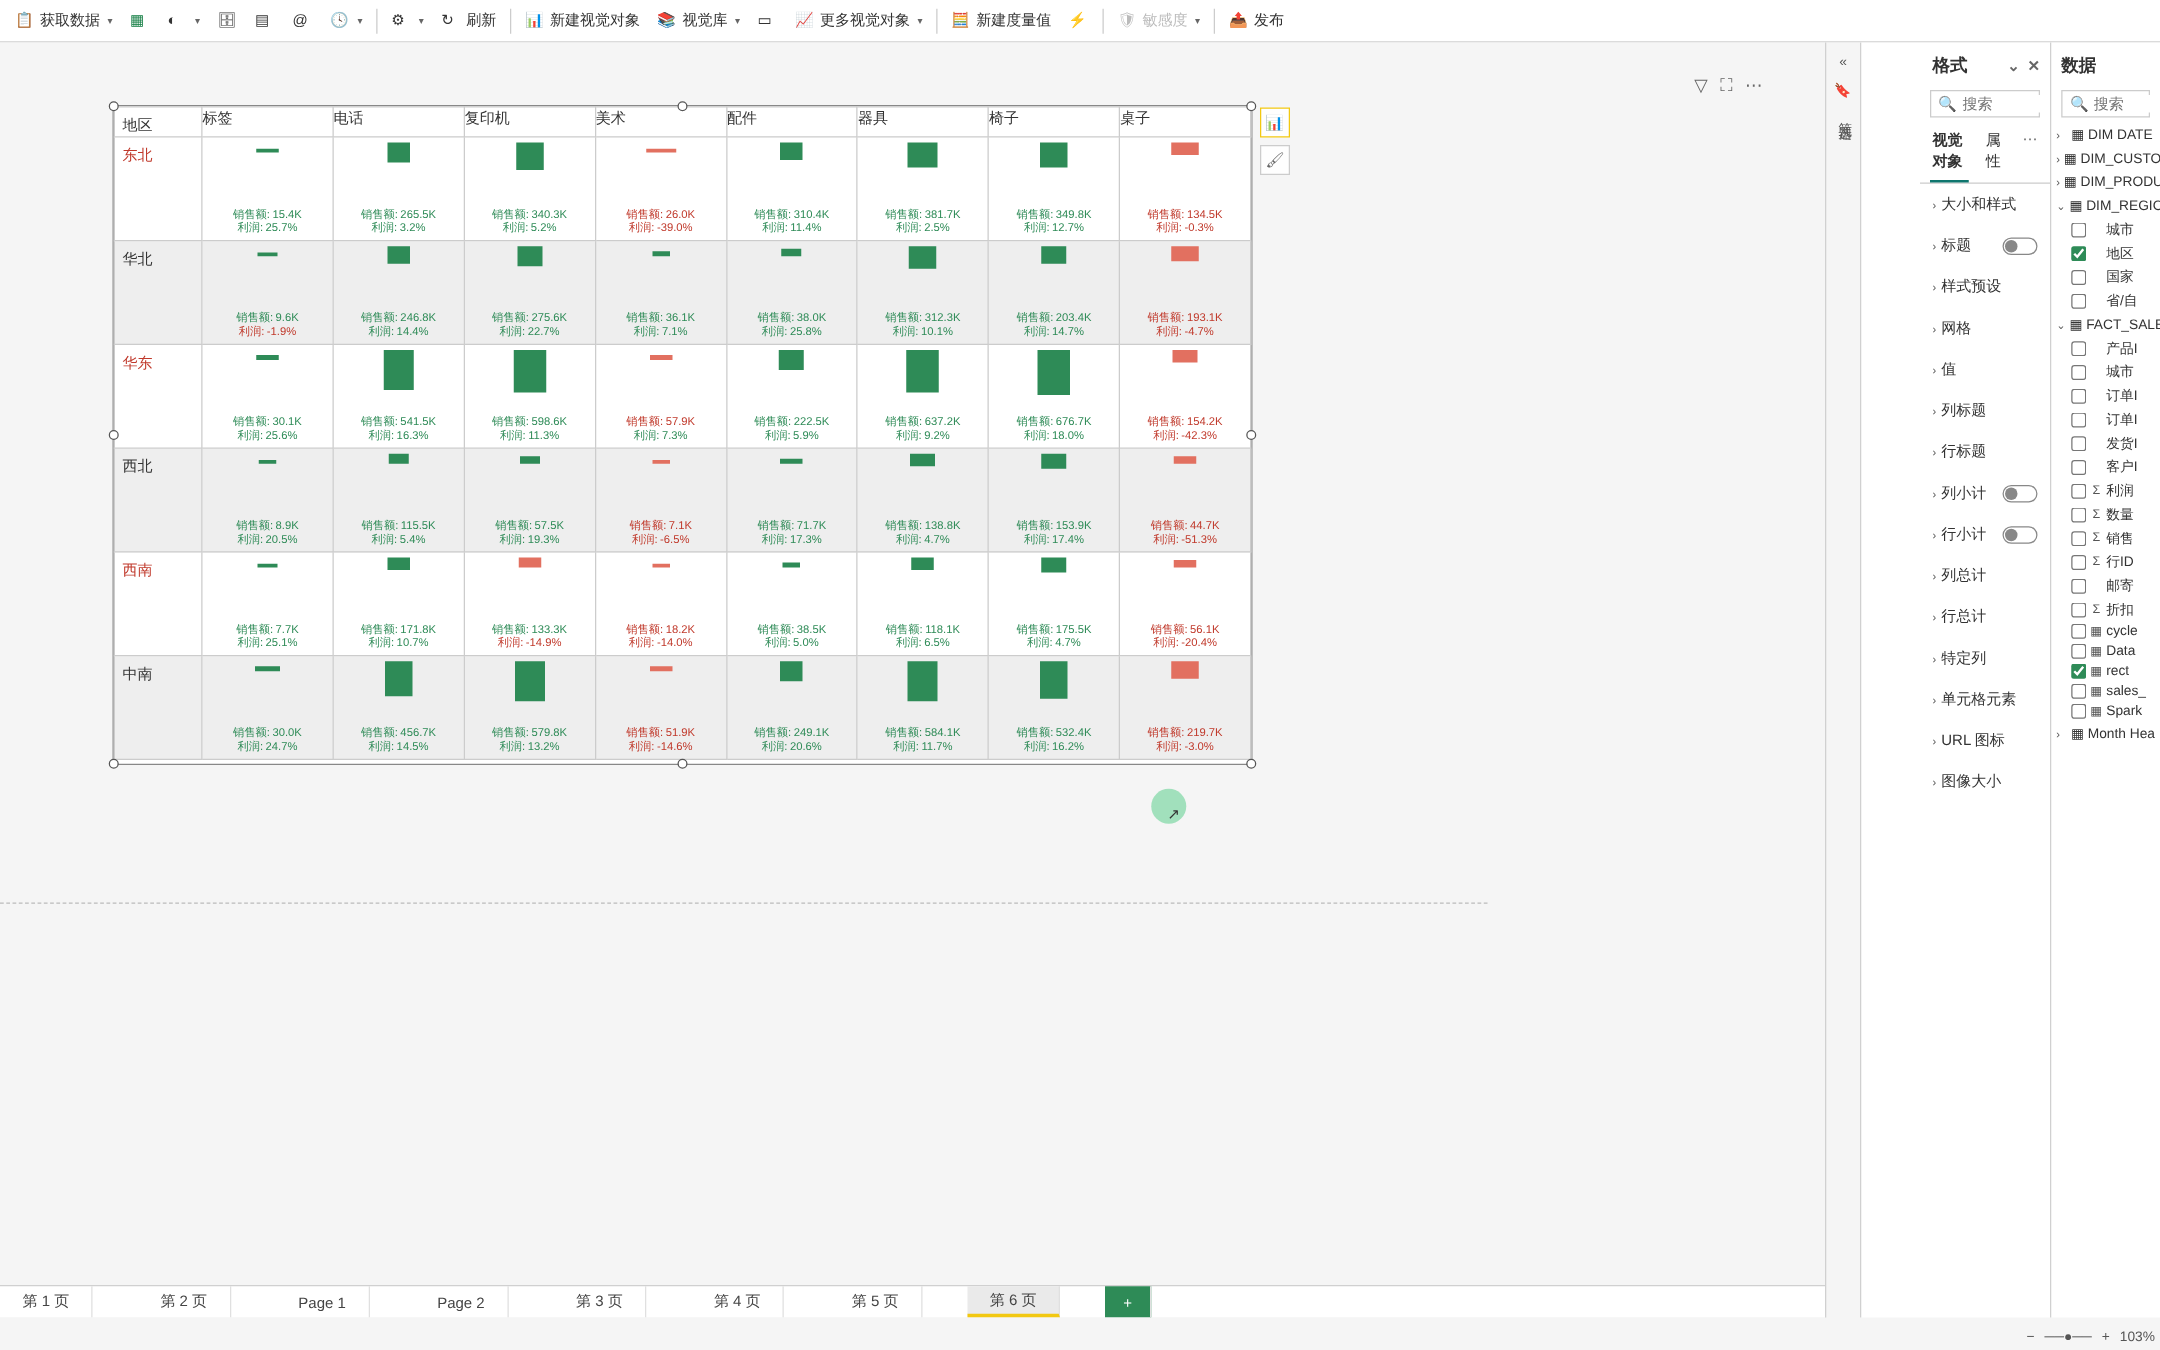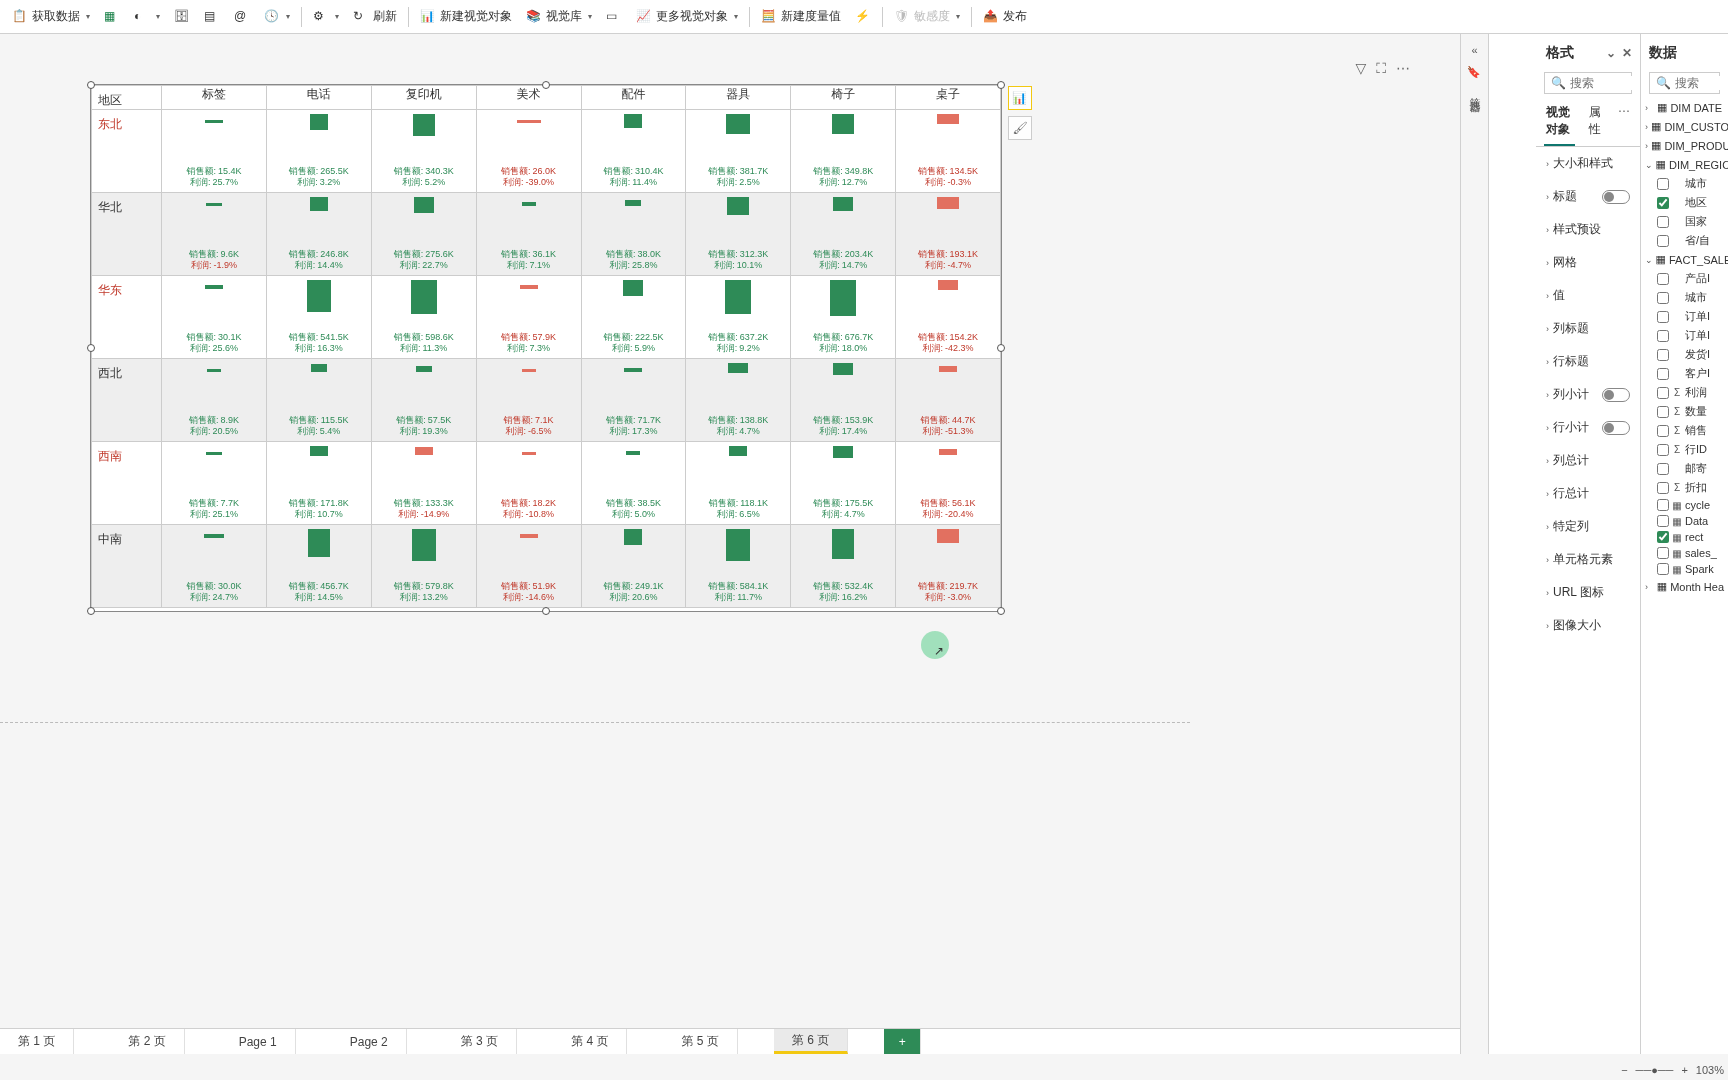--- a/index.html
+++ b/index.html
@@ -29,21 +29,21 @@
 
 .visual-tools { position: absolute; left: 918px; top: 2px; }
 .visual-tools .vt { width: 24px; height: 24px; border: 1px solid #ccc; background: #fefefe; margin-bottom: 6px; display: flex; align-items: center; justify-content: center; font-size: 12px; color: #666; cursor: pointer; }
 .visual-tools .vt.sel { border-color: #f2c811; }
 
 .filter-icons { position: absolute; right: 10px; top: -24px; display: flex; gap: 10px; color: #666; font-size: 14px; }
 
 
 .matrix { width: 100%; border-collapse: collapse; table-layout: fixed; }
 .matrix th, .matrix td { border: 1px solid #ccc; padding: 0; vertical-align: top; font-size: 10px; }
-.matrix th { height: 24px; text-align: center; font-weight: normal; background: #fff; font-size: 12px; }
+.matrix th { height: 24px; text-align: left; font-weight: normal; background: #fff; font-size: 12px; }
 .matrix .rowhdr { width: 70px; text-align: left; padding: 6px 6px 0 6px; font-size: 12px; color: #333; vertical-align: top; }
 .matrix .rowhdr.red { color: #c0392b; }
 .matrix tr.alt td, .matrix tr.alt th.rowhdr { background: #eeeeee; margin-top: 13px; }
 .cell { height: 82px; position: relative; padding: 4px 2px 0 2px; text-align: center; }
 .bar { display: inline-block; }
 .bar.g { background: #2e8b57; }
 .bar.r { background: #e27060; }
 .metrics { position: absolute; bottom: 4px; left: 4px; right: 4px; font-size: 9px; line-height: 11px; }
 .metrics .m { display: flex; justify-content: center; gap: 2px; white-space: nowrap; }
 .metrics .lab { color: inherit; }
@@ -639,21 +639,21 @@
                     </div></div>
                 </td>
                 <td>
                   <div class="cell"><span class="bar r" style="width:14px;height:3px"></span><div class="metrics">
                       <div class="m neg">
                         <span class="lab">销售额:</span>
                         <span>18.2K</span>
                       </div>
                       <div class="m neg">
                         <span class="lab">利润:</span>
-                        <span>-10.8%</span>
+                        <span>-14.0%</span>
                       </div>
                     </div></div>
                 </td>
                 <td>
                   <div class="cell"><span class="bar g" style="width:14px;height:4px"></span><div class="metrics">
                       <div class="m pos">
                         <span class="lab">销售额:</span>
                         <span>38.5K</span>
                       </div>
                       <div class="m pos">

